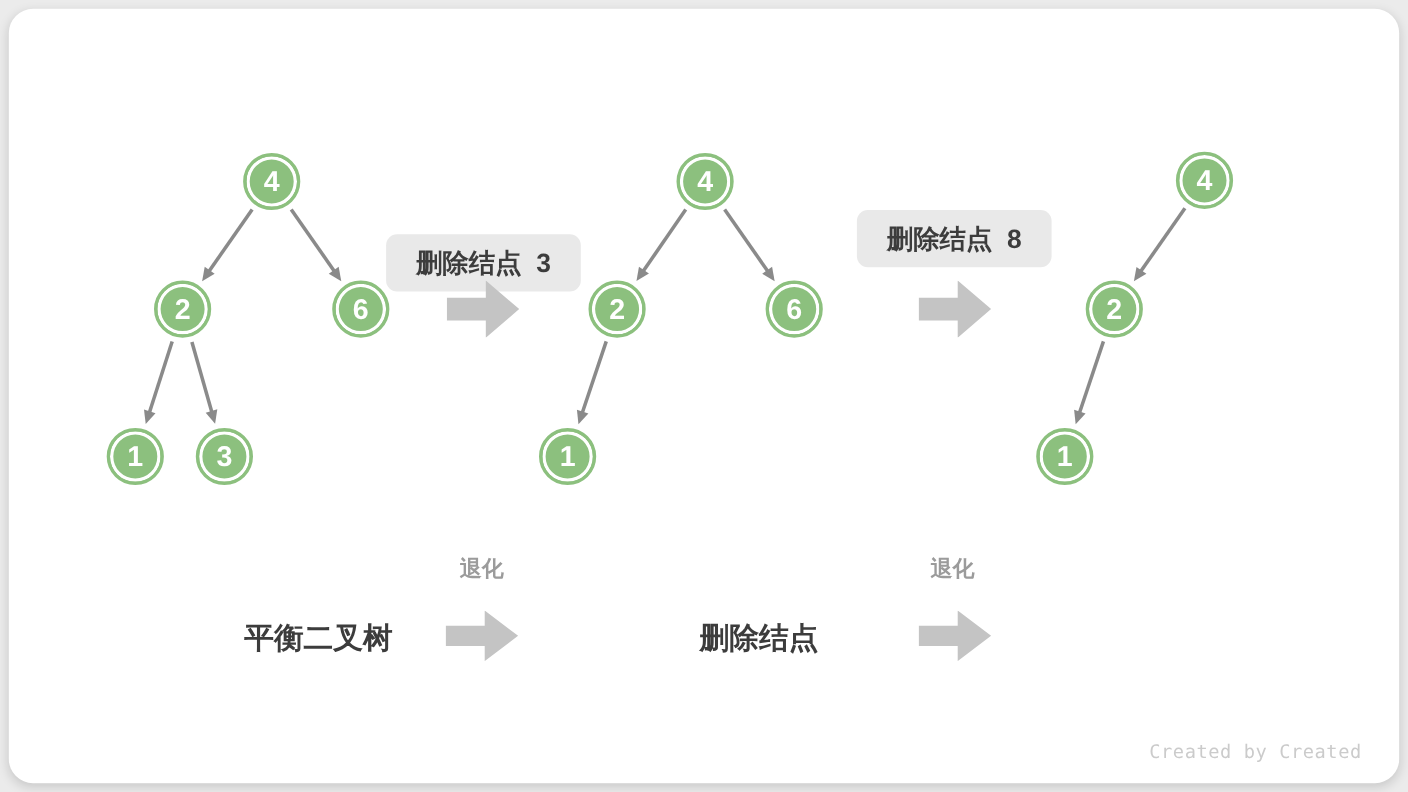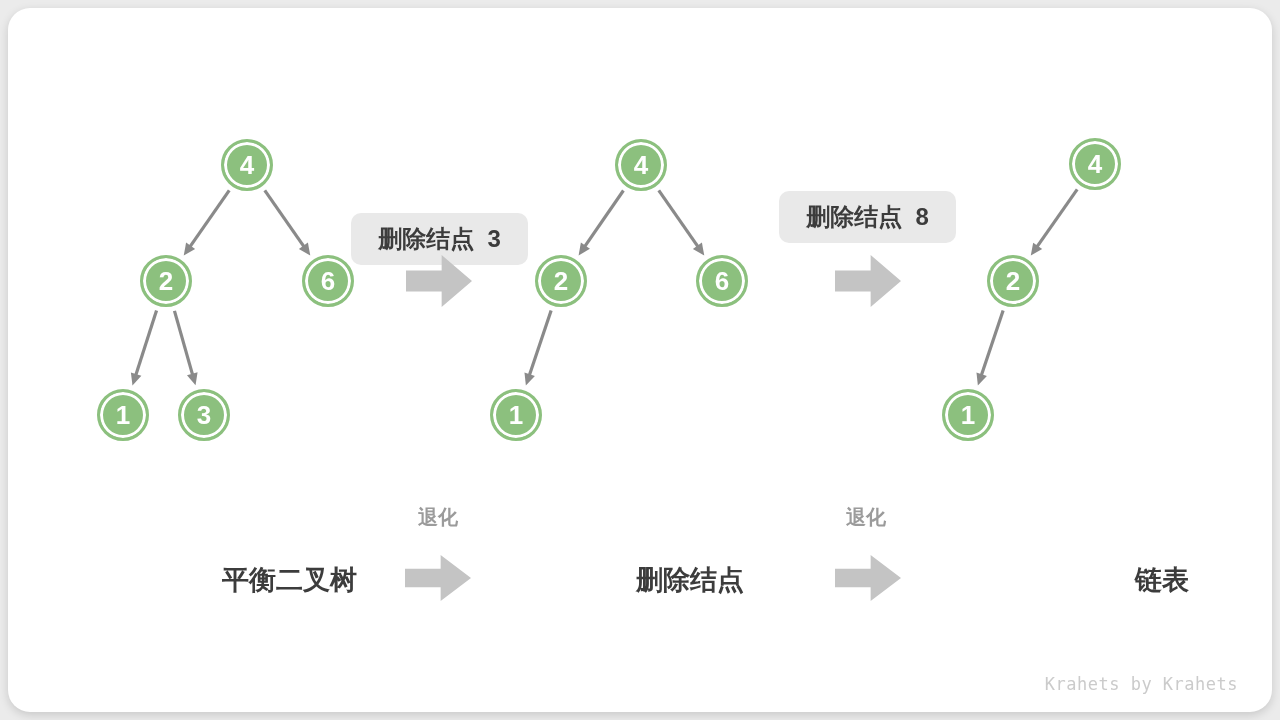--- a/index.html
+++ b/index.html
@@ -139,17 +139,16 @@
   <div class="block-arrow mid-arrow mid-2"></div>
 
   <div class="degrade-label deg-1">退化</div>
   <div class="degrade-label deg-2">退化</div>
 
   <div class="block-arrow bottom-arrow bot-1"></div>
   <div class="block-arrow bottom-arrow bot-2"></div>
 
   <div class="stage-label stage-1">平衡二叉树</div>
   <div class="stage-label stage-2">删除结点</div>
-  <div class="stage-label stage-3">链表</div>
 
-  <div class="watermark">Krahets by Krahets</div>
+  <div class="watermark">Created by Created</div>
 
 </div>
 
 </body></html>

